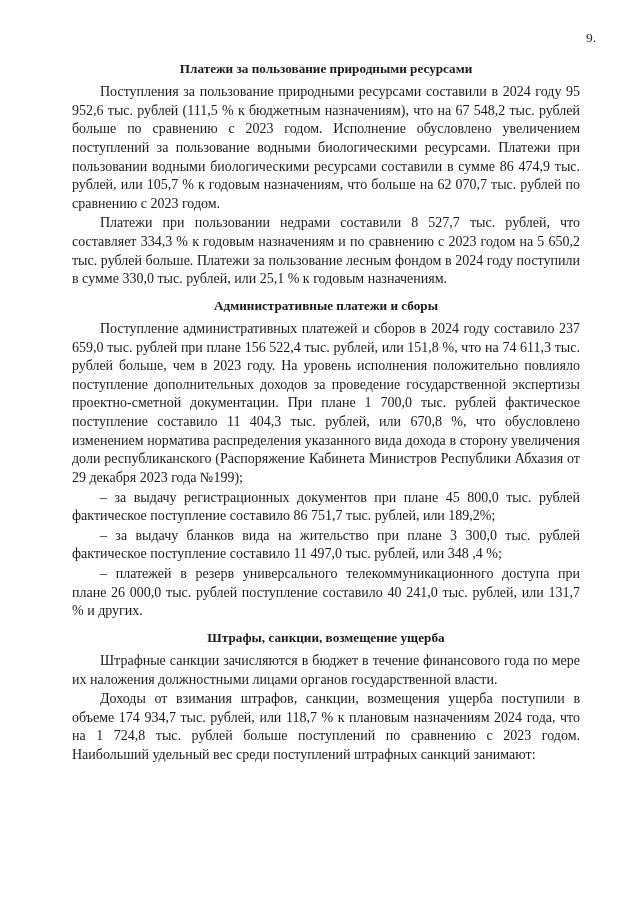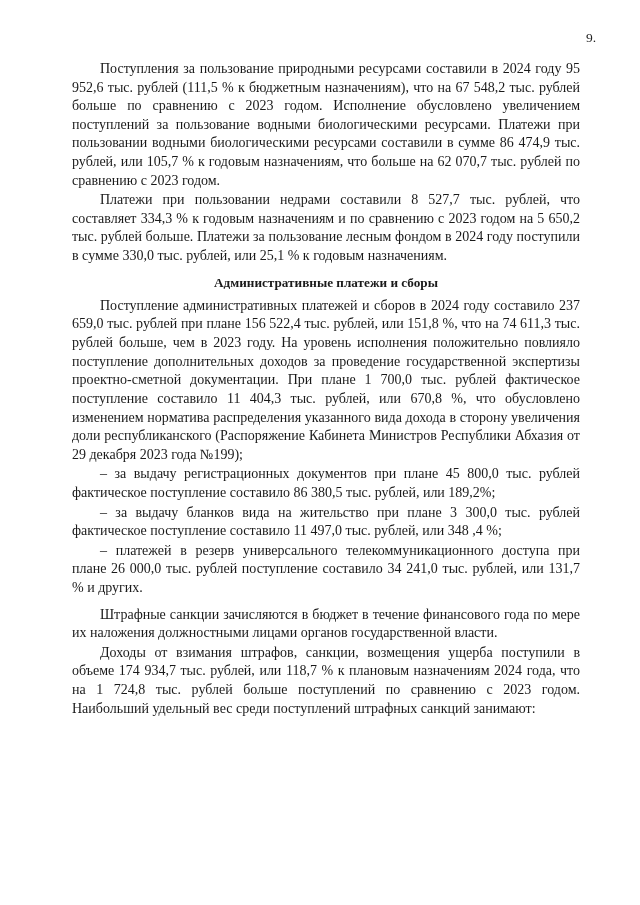--- a/index.html
+++ b/index.html
@@ -63,31 +63,33 @@
 </head>
 <body>
 
 <div class="page">
 
   <div class="page-number">9.</div>
 
   <div class="content">
 
     <div class="block">
+      <h2 class="section-heading">Платежи за пользование природными ресурсами</h2>
       <p class="para">Поступления за пользование природными ресурсами составили в 2024 году 95 952,6 тыс. рублей (111,5 % к бюджетным назначениям), что на 67 548,2 тыс. рублей больше по сравнению с 2023 годом. Исполнение обусловлено увеличением поступлений за пользование водными биологическими ресурсами. Платежи при пользовании водными биологическими ресурсами составили в сумме 86 474,9 тыс. рублей, или 105,7 % к годовым назначениям, что больше на 62 070,7 тыс. рублей по сравнению с 2023 годом.</p>
       <p class="para">Платежи при пользовании недрами составили 8 527,7 тыс. рублей, что составляет 334,3 % к годовым назначениям и по сравнению с 2023 годом на 5 650,2 тыс. рублей больше. Платежи за пользование лесным фондом в 2024 году поступили в сумме 330,0 тыс. рублей, или 25,1 % к годовым назначениям.</p>
     </div>
 
     <div class="block">
       <h2 class="section-heading spacer-before">Административные платежи и сборы</h2>
       <p class="para">Поступление административных платежей и сборов в 2024 году составило 237 659,0 тыс. рублей при плане 156 522,4 тыс. рублей, или 151,8 %, что на 74 611,3 тыс. рублей больше, чем в 2023 году. На уровень исполнения положительно повлияло поступление дополнительных доходов за проведение государственной экспертизы проектно-сметной документации. При плане 1 700,0 тыс. рублей фактическое поступление составило 11 404,3 тыс. рублей, или 670,8 %, что обусловлено изменением норматива распределения указанного вида дохода в сторону увеличения доли республиканского (Распоряжение Кабинета Министров Республики Абхазия от 29 декабря 2023 года №199);</p>
-      <p class="para dash">– за выдачу регистрационных документов при плане 45 800,0 тыс. рублей фактическое поступление составило 86 380,5 тыс. рублей, или 189,2%;</p>
+      <p class="para dash">– за выдачу регистрационных документов при плане 45 800,0 тыс. рублей фактическое поступление составило 86 751,7 тыс. рублей, или 189,2%;</p>
       <p class="para dash">– за выдачу бланков вида на жительство при плане 3 300,0 тыс. рублей фактическое поступление составило 11 497,0 тыс. рублей, или 348 ,4 %;</p>
-      <p class="para dash">– платежей в резерв универсального телекоммуникационного доступа при плане 26 000,0 тыс. рублей поступление составило 34 241,0 тыс. рублей, или 131,7 % и других.</p>
+      <p class="para dash">– платежей в резерв универсального телекоммуникационного доступа при плане 26 000,0 тыс. рублей поступление составило 40 241,0 тыс. рублей, или 131,7 % и других.</p>
     </div>
 
     <div class="block">
+      <h2 class="section-heading spacer-before">Штрафы, санкции, возмещение ущерба</h2>
       <p class="para">Штрафные санкции зачисляются в бюджет в течение финансового года по мере их наложения должностными лицами органов государственной власти.</p>
       <p class="para tight">Доходы от взимания штрафов, санкции, возмещения ущерба поступили в объеме 174 934,7 тыс. рублей, или 118,7 % к плановым назначениям 2024 года, что на 1 724,8 тыс. рублей больше поступлений по сравнению с 2023 годом. Наибольший удельный вес среди поступлений штрафных санкций занимают:</p>
     </div>
 
   </div>
 </div>
 
 </body></html>

